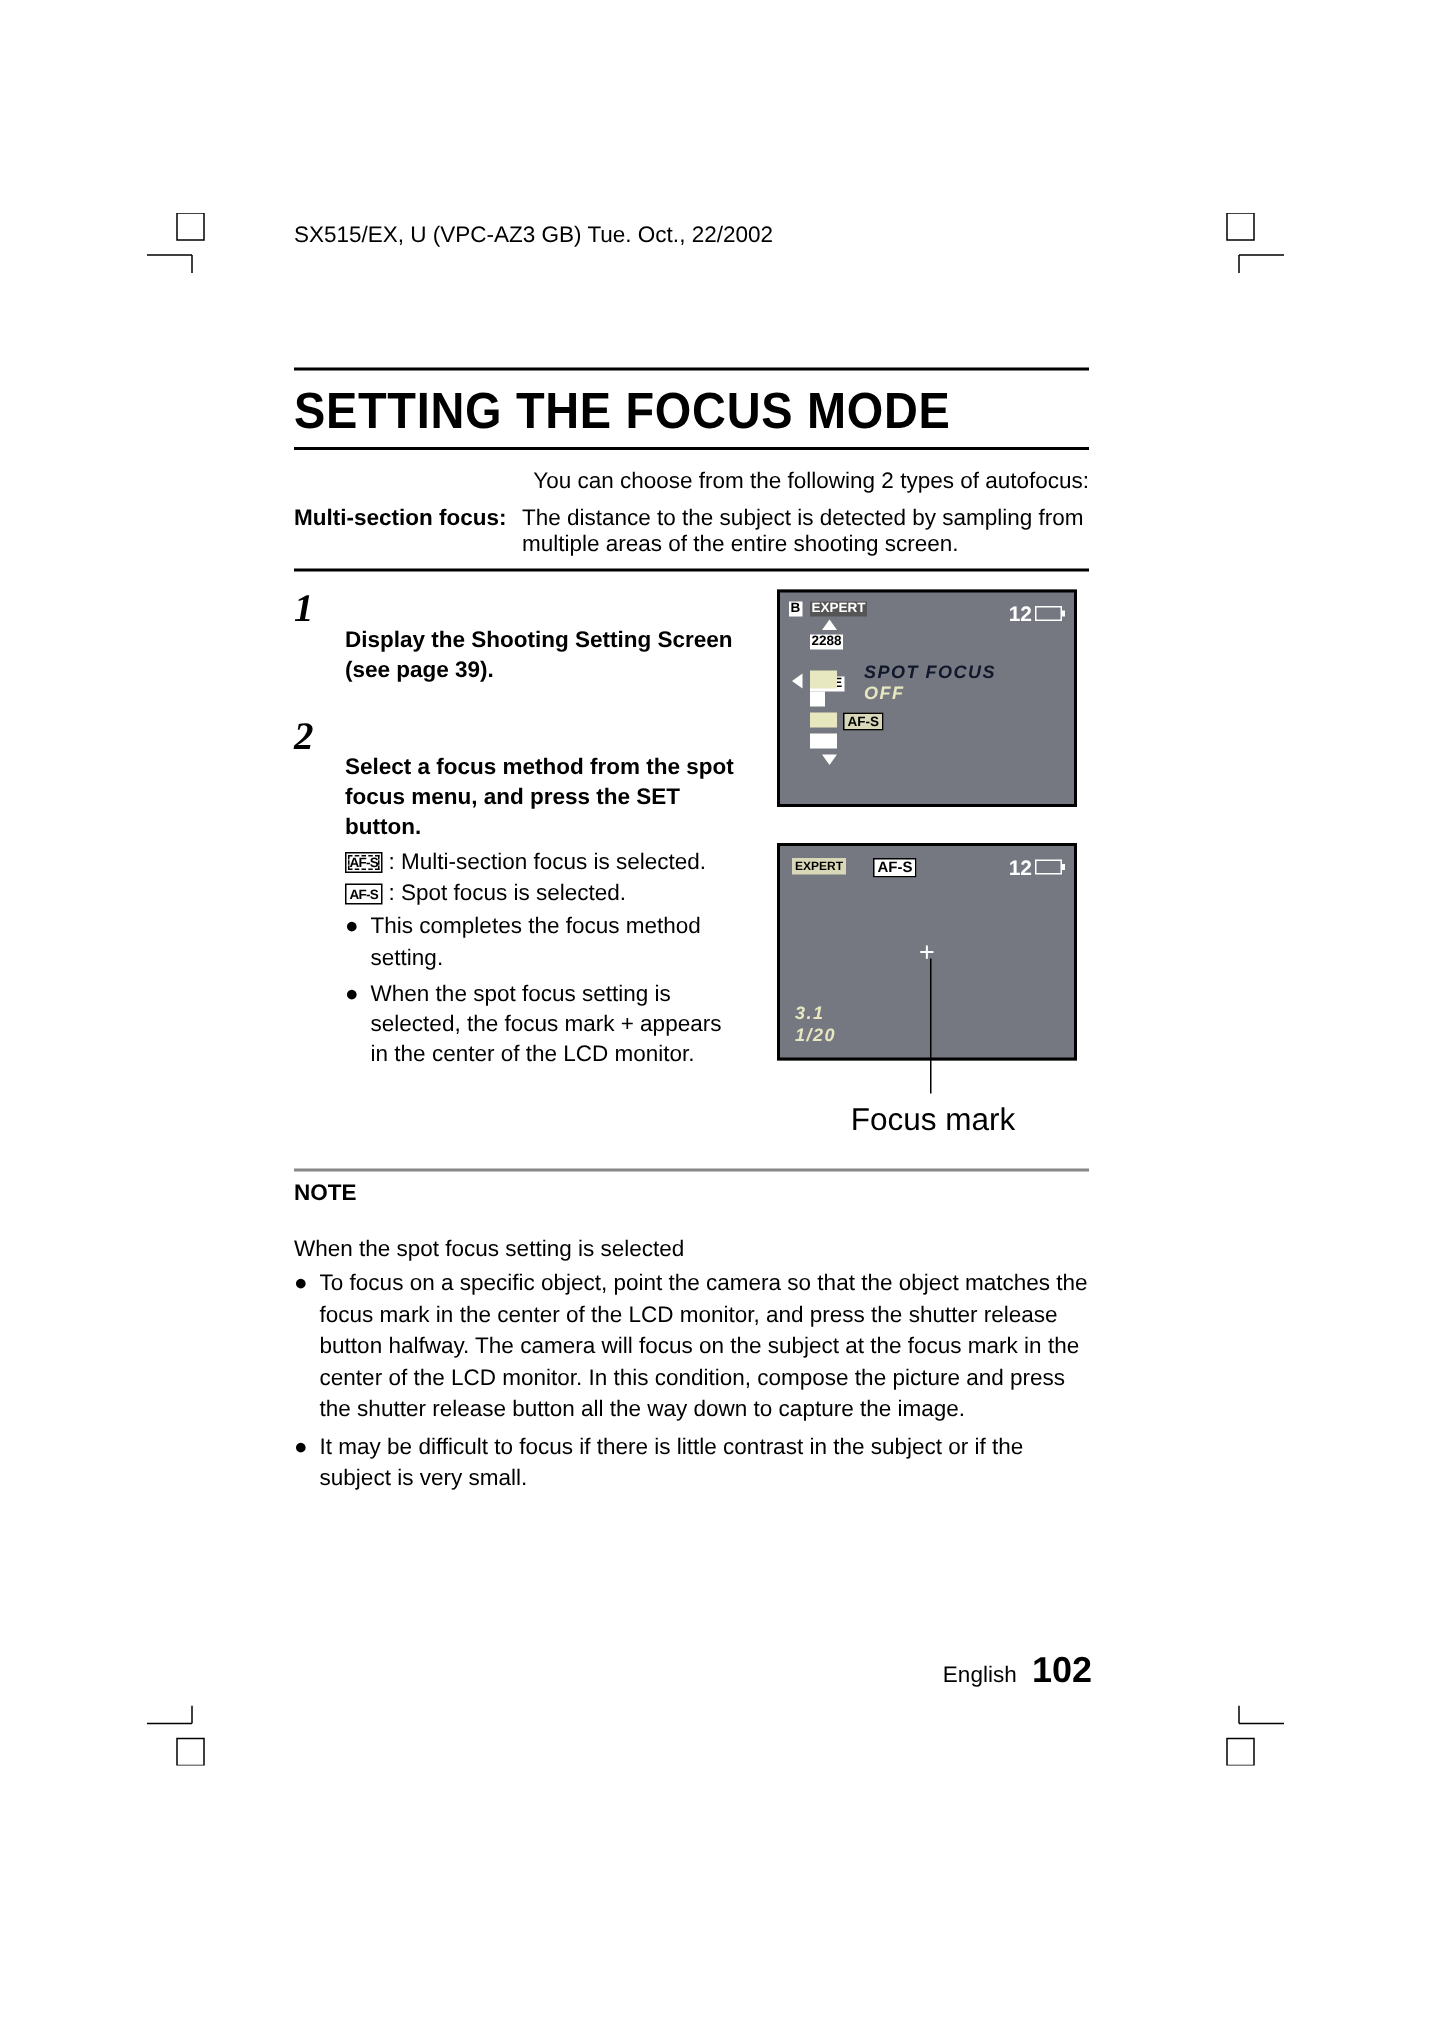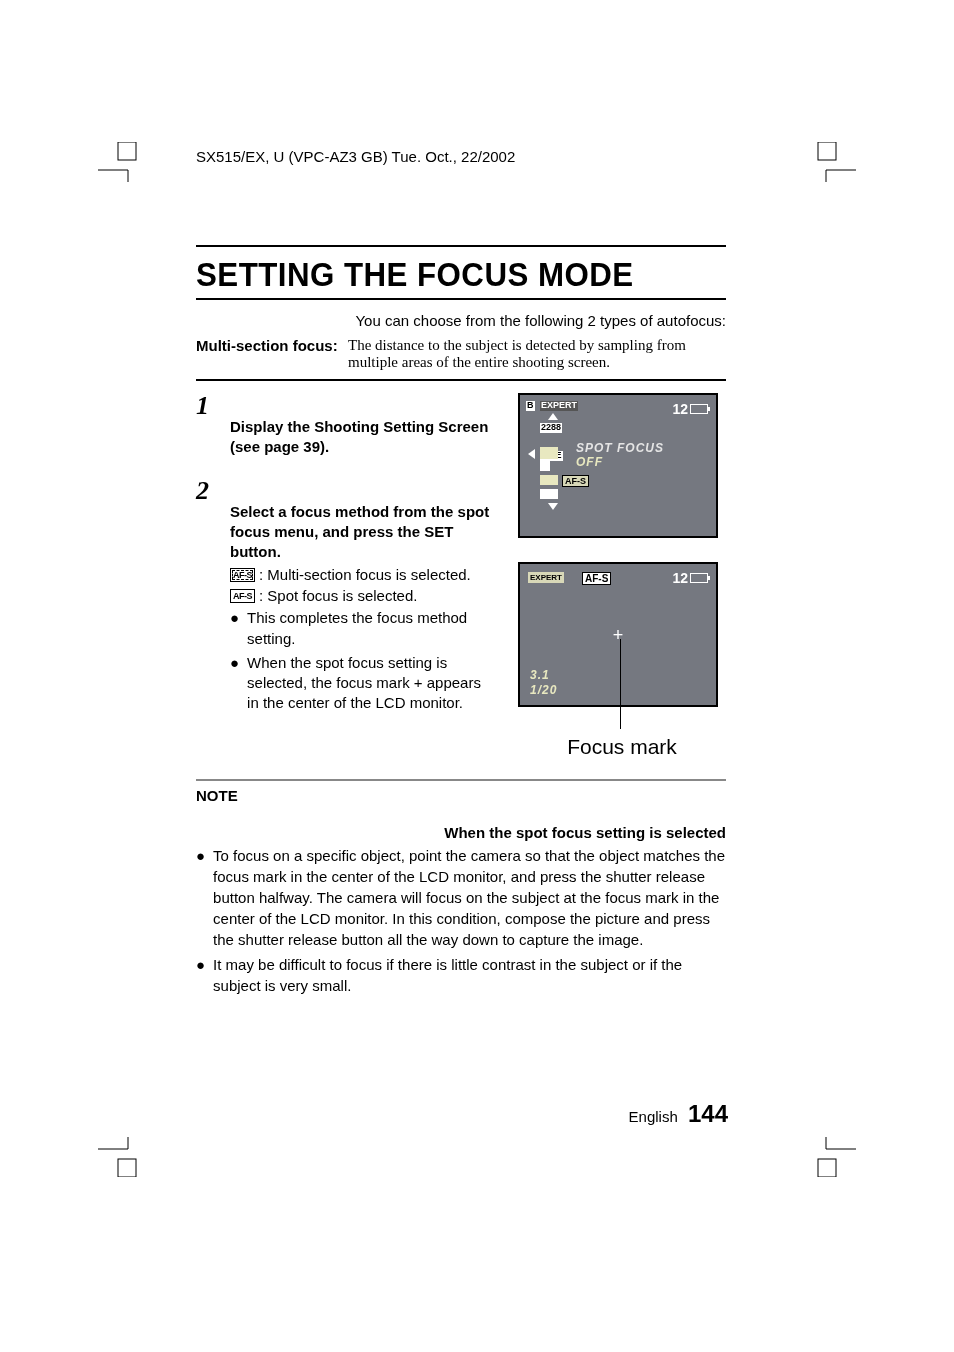--- a/index.html
+++ b/index.html
@@ -40,21 +40,21 @@
       letter-spacing: 0.5px;
       transform: scaleX(0.92);
       transform-origin: left;
       padding: 2px 0 4px;
     }
     .title-rule-bot { border-top: 2px solid #000; height: 0; margin-bottom: 12px; }
     .intro { font-size: 15px; margin-bottom: 8px; text-align: right; }
     .def-table { font-size: 15px; }
     .def-row { display: flex; margin-bottom: 2px; }
     .def-term { font-weight: bold; flex: 0 0 152px; }
-    .def-desc { flex: 1; font-family: Liberation Serif, serif; }
+    .def-desc { flex: 1; }
     .def-row.spot .def-term { flex-basis: 94px; }
     .sep-rule { border-top: 2px solid #000; height: 0; margin: 8px 0 12px; }
     .steps { display: flex; gap: 22px; }
     .steps-left { flex: 0 0 300px; }
     .steps-right { flex: 1; }
     .step { display: flex; gap: 12px; margin-bottom: 16px; }
     .step-num {
       font-family: Georgia, 'Times New Roman', serif;
       font-size: 26px;
       font-weight: bold;
@@ -139,21 +139,21 @@
       gap: 1px;
     }
     .menu-text {
       position: absolute;
       left: 52px;
       top: 42px;
       font-size: 12px;
       font-weight: bold;
       font-style: italic;
       letter-spacing: 1px;
-      color: #e5e5e5;
+      color: #0f172a;
     }
     .menu-text2 {
       position: absolute;
       left: 52px;
       top: 56px;
       font-size: 12px;
       font-weight: bold;
       font-style: italic;
       letter-spacing: 1px;
       color: #e8e8c0;
@@ -234,21 +234,21 @@
       bottom: -24px;
       height: 90px;
     }
     .focus-label {
       text-align: center;
       font-size: 21px;
       margin-top: 28px;
     }
     .note-rule { border-top: 2px solid #888; height: 0; margin: 20px 0 6px; }
     .note-head { font-size: 15px; font-weight: bold; margin-bottom: 20px; }
-    .note-sub { font-size: 15px; font-weight: bold; margin-bottom: 4px; text-align: right; }
+    .note-sub { font-size: 15px; font-weight: normal; margin-bottom: 4px; }
     .note-list .bullet-item { font-size: 15px; line-height: 1.4; }
     .footer {
       position: absolute;
       right: 226px;
       top: 1100px;
       font-size: 15px;
     }
     .footer .pg {
       font-size: 24px;
       font-weight: bold;
@@ -398,14 +398,14 @@
     </div>
     <div class="bullet-item">
       <span class="bullet-dot">●</span>
       <span>It may be difficult to focus if there is little contrast in the subject or if the subject is very small.</span>
     </div>
   </div>
 </div>
 
 <div class="footer">
   <span>English</span>
-  <span class="pg">144</span>
+  <span class="pg">102</span>
 </div>
 
 </body></html>

